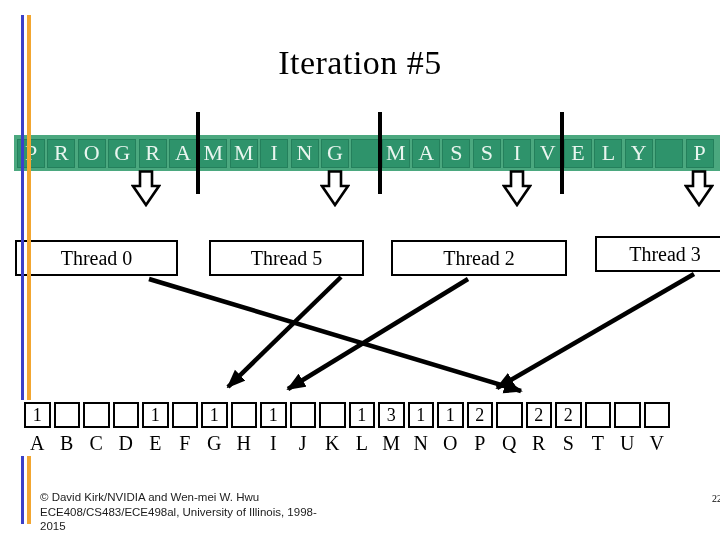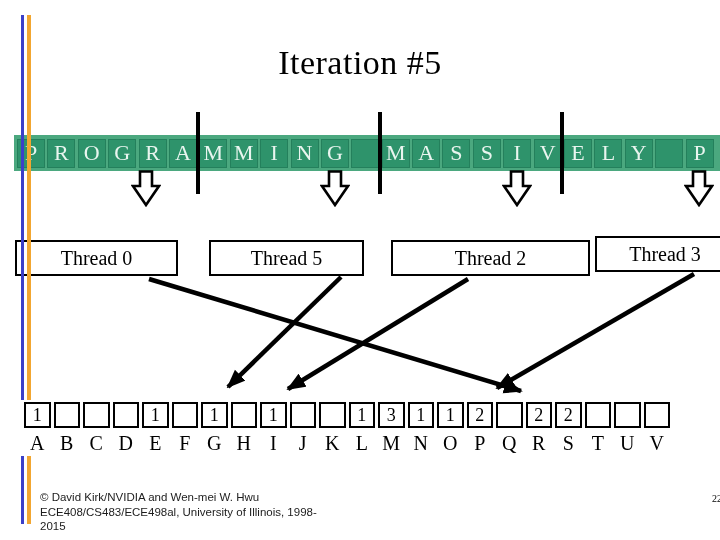--- a/index.html
+++ b/index.html
@@ -96,21 +96,21 @@
   <svg class="harrow" style="left:684px;" viewBox="0 0 30 37">
       <polygon points="9,1.5 21,1.5 21,16 28,16 15,35 2,16 9,16" fill="#fff" stroke="#000" stroke-width="2.6"></polygon>
     </svg>
 
   <div class="tbox" style="left:15px;top:240px;width:163px;justify-content:center;">
       <span>Thread 0</span>
     </div>
   <div class="tbox" style="left:209px;top:240px;width:155px;">
       <span>Thread 5</span>
     </div>
-  <div class="tbox" style="left:391px;top:240px;width:199px;">
+  <div class="tbox" style="left:391px;top:240px;width:176px;">
       <span>Thread 2</span>
     </div>
   <div class="tbox" style="left:574px;top:236px;width:140px;margin-left:21px;">
       <span>Thread 3</span>
     </div>
 
   <svg class="arrows">
     <defs>
       <marker id="ah" viewBox="0 0 10 8" refX="9" refY="4" markerWidth="4.2" markerHeight="3.6" orient="auto">
         <path d="M0,0 L10,4 L0,8 z" fill="#000"></path>

